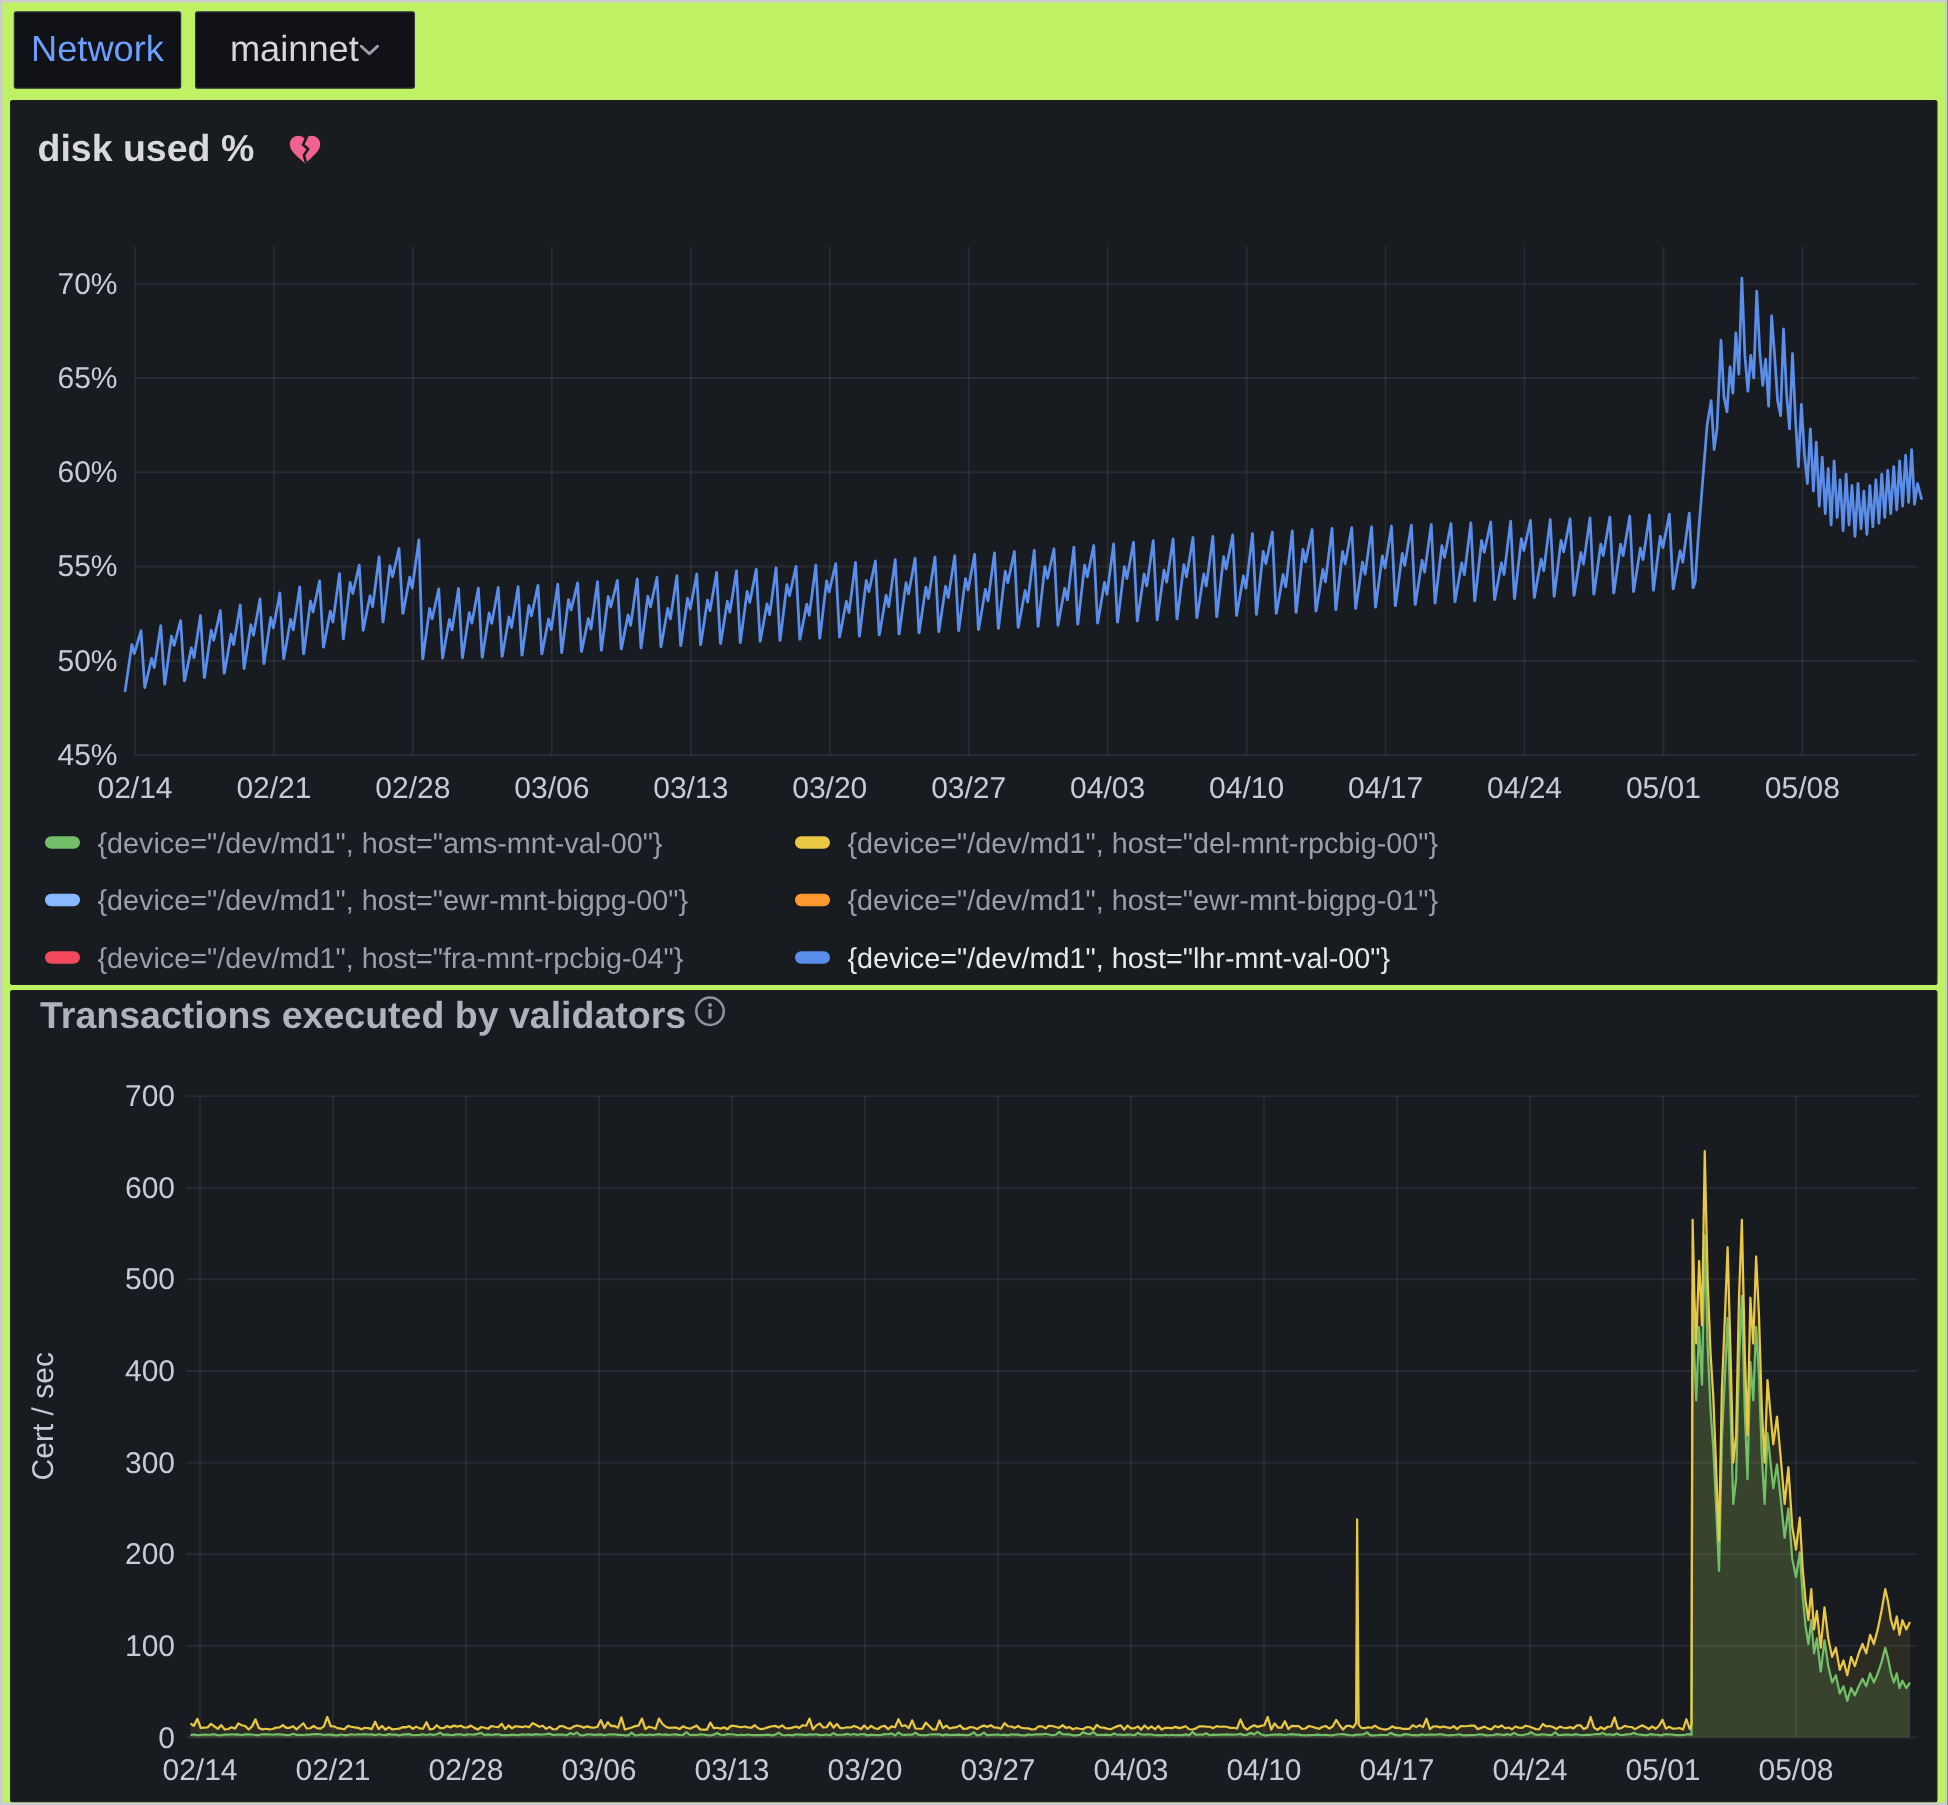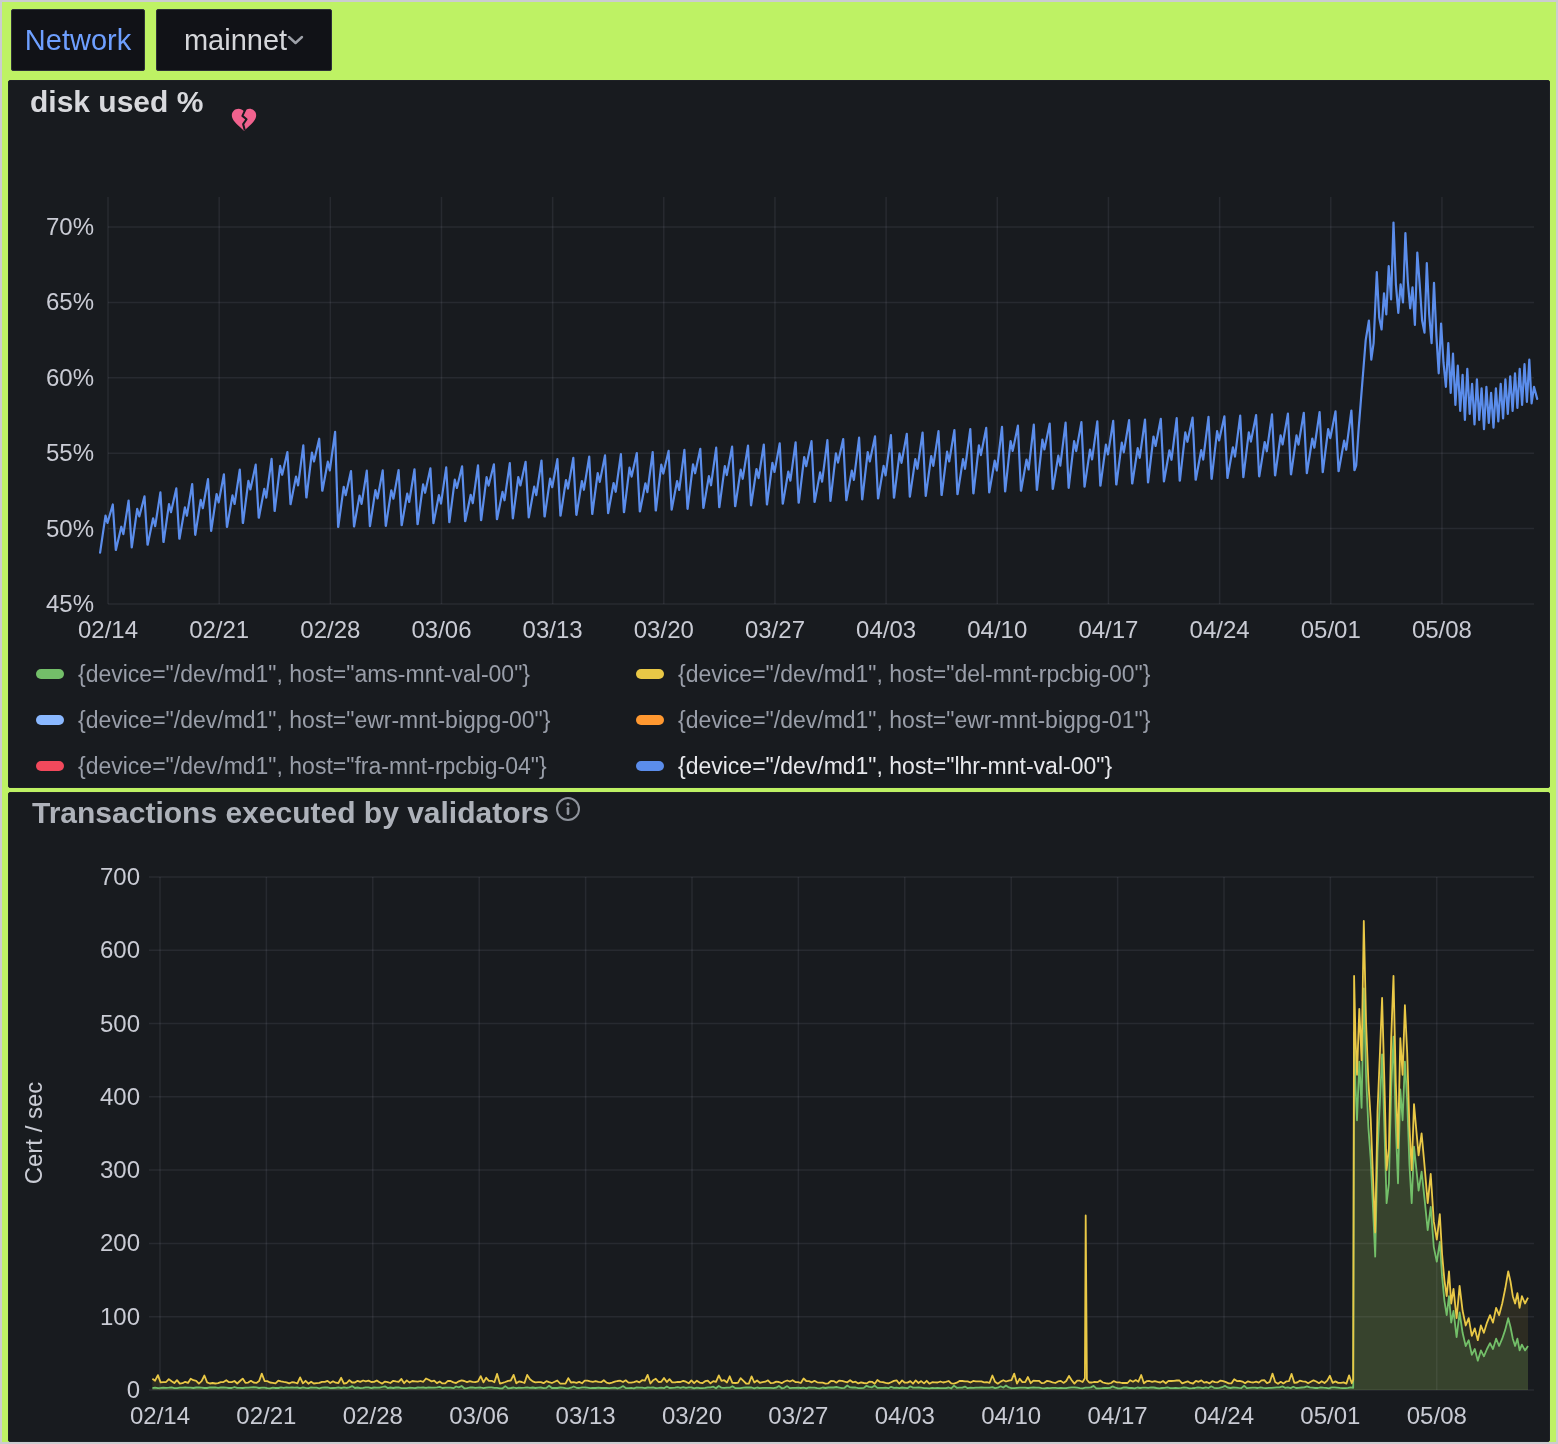--- a/index.html
+++ b/index.html
@@ -18,21 +18,21 @@
   }
   .varbox.label{left:9px;width:134px;justify-content:center;}
   .varbox.value{left:154px;width:176px;justify-content:center;gap:0;}
   .var-label-text{color:#6E9FFF;font-size:29px;font-weight:500;}
   .var-value-text{color:#D5D6DA;font-size:29px;font-weight:500;}
   
   .panel{position:absolute;left:6px;right:6px;background:#181B1F;border:1px solid #1E2126;border-radius:2px;}
   .panel1{top:78px;height:708px;}
   .panel2{top:790px;height:650px;}
   .panel-title1{
-    position:absolute;left:21px;top:4px;color:#D8D9DD;font-size:30px;font-weight:600;line-height:34px;white-space:nowrap;
+    position:absolute;left:21px;top:22px;color:#D8D9DD;font-size:30px;font-weight:600;line-height:34px;white-space:nowrap;
   }
   .panel-title2{
     position:absolute;left:23px;top:3px;color:#AEB2BA;font-size:30px;font-weight:600;line-height:34px;white-space:nowrap;text-align:center;
   }
   .heart{position:absolute;left:220px;top:24px;width:30px;height:28px;}
   .infoicon{position:absolute;left:546px;top:3px;width:26px;height:26px;}
   .chart-svg{position:absolute;display:block;}
   #chart1{left:-7px;top:-1px;}
   #chart2{left:-7px;top:44px;}
   svg text{font-family:"Liberation Sans", sans-serif;}

